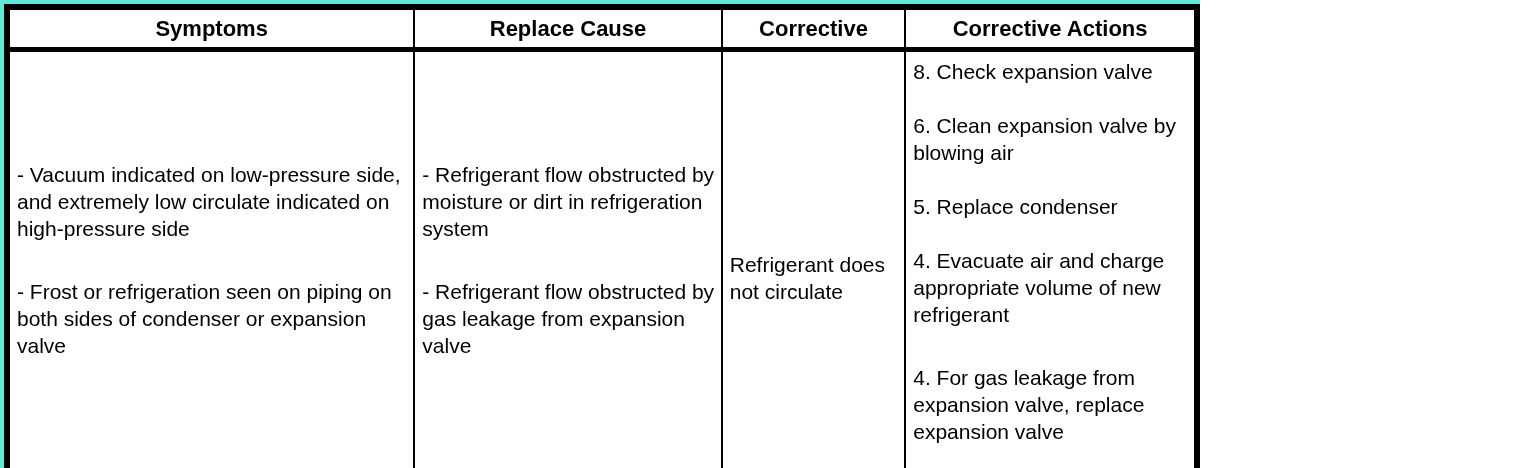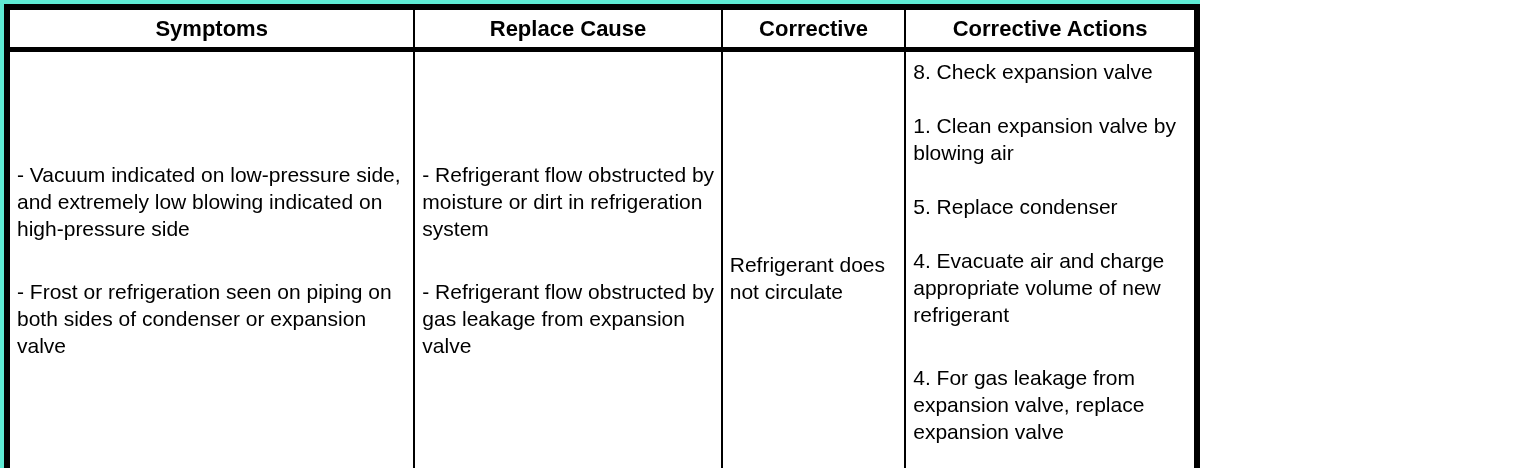--- a/index.html
+++ b/index.html
@@ -76,33 +76,33 @@
       <tr>
         <th>Symptoms</th>
         <th>Replace Cause</th>
         <th>Corrective</th>
         <th>Corrective Actions</th>
       </tr>
     </thead>
     <tbody>
       <tr>
         <td class="v-middle">
-            <p>- Vacuum indicated on low-pressure side, and extremely low blowing indicated on high-pressure side</p>
+            <p>- Vacuum indicated on low-pressure side, and extremely low circulate indicated on high-pressure side</p>
             <p>- Frost or refrigeration seen on piping on both sides of condenser or expansion valve</p>
           </td>
         <td class="v-middle">
             <p>- Refrigerant flow obstructed by moisture or dirt in refrigeration system</p>
             <p>- Refrigerant flow obstructed by gas leakage from expansion valve</p>
           </td>
         <td class="v-middle">
           <p>Refrigerant does not circulate</p>
         </td>
         <td class="v-top">
             <p>8. Check expansion valve</p>
-            <p>1. Clean expansion valve by blowing air</p>
+            <p>6. Clean expansion valve by blowing air</p>
             <p>5. Replace condenser</p>
             <p>4. Evacuate air and charge appropriate volume of new refrigerant</p>
             <p>4. For gas leakage from expansion valve, replace expansion valve</p>
           </td>
       </tr>
     </tbody>
   </table>
 </div>
 
 </body></html>

